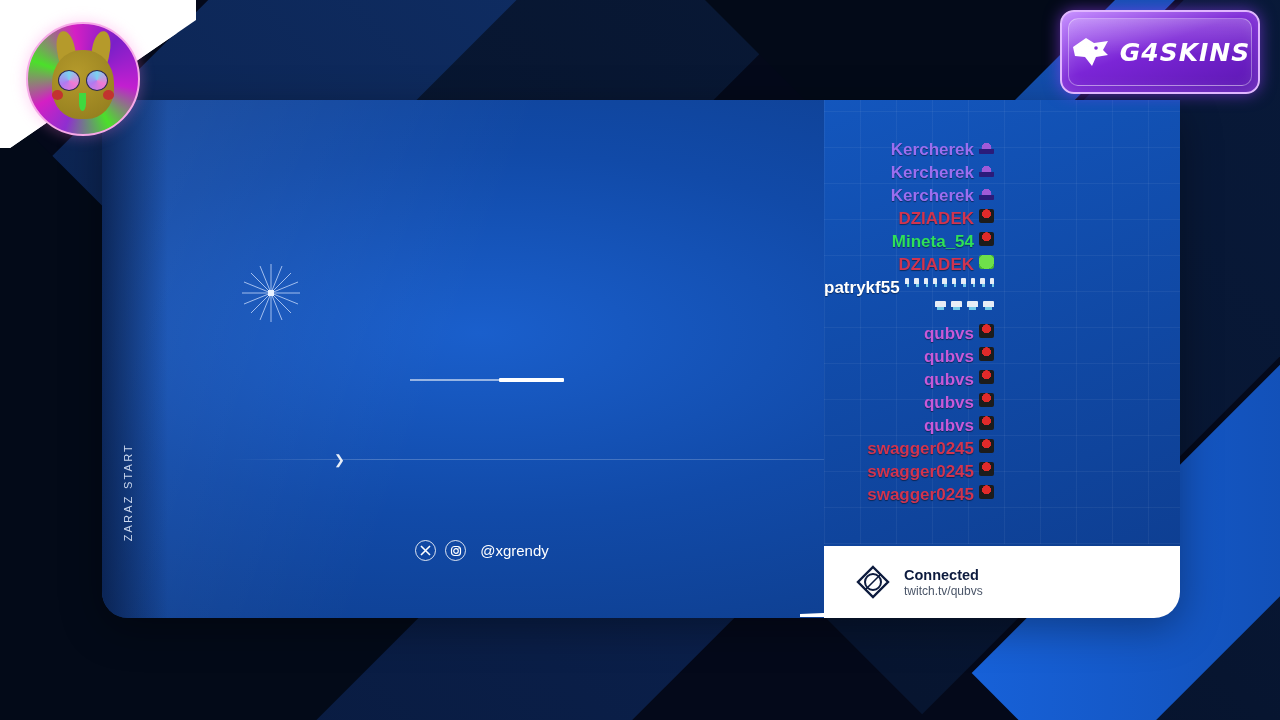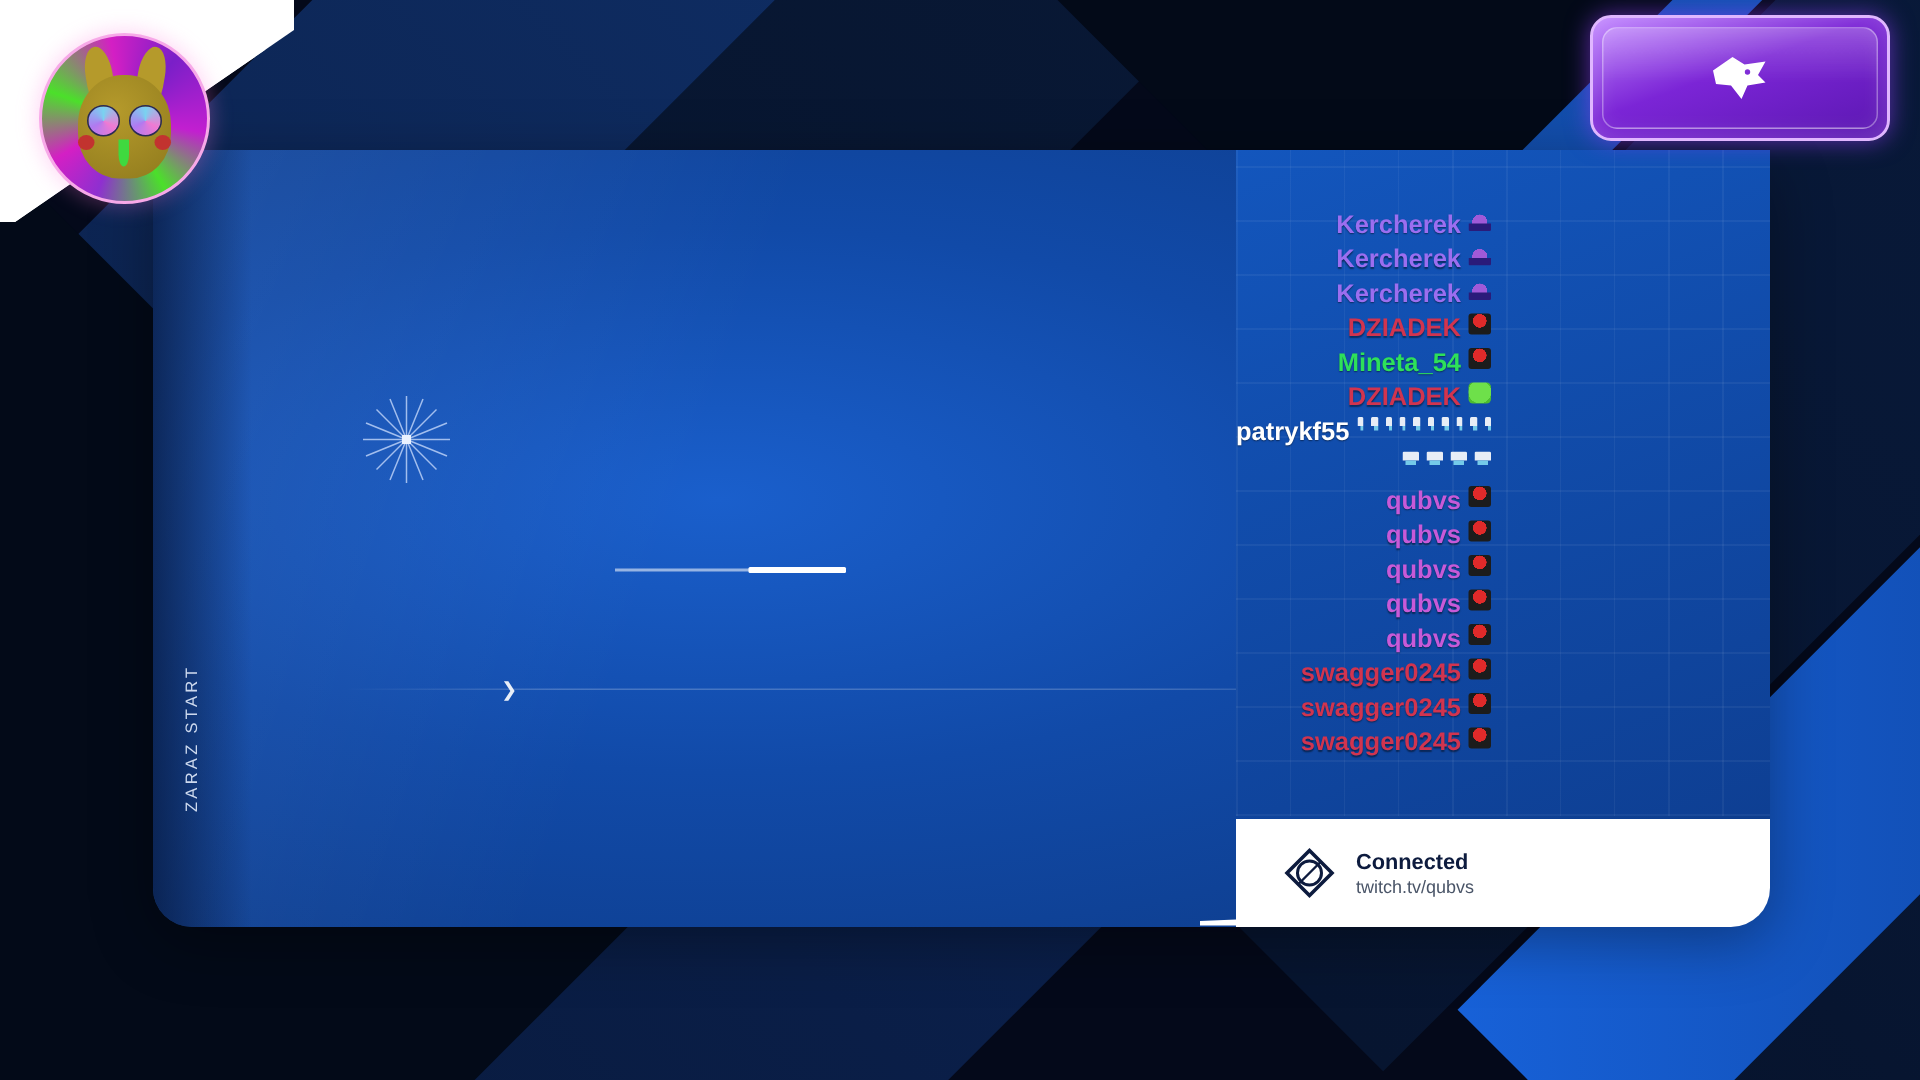--- a/index.html
+++ b/index.html
@@ -273,20 +273,21 @@
       <div class="tongue"></div>
     </div>
   </div>
 </div>
 
 <div id="logo">
   <svg width="42" height="34" viewBox="0 0 42 34">
     <path d="M3 12 L16 3 L24 8 L38 6 L33 15 L38 20 L26 22 L22 31 L15 22 L5 21 Z" fill="#ffffff"></path>
     <circle cx="26" cy="13" r="1.8" fill="#7b25d6"></circle>
   </svg>
+  <span id="logo-text">G4SKINS</span>
 </div>
 
 <div id="panel">
   <div id="panel-sheen"></div>
   <div id="panel-left-dark"></div>
 
   <div id="hline"></div>
   <span class="chev" id="chev-l">❯</span>
   <span class="chev" id="chev-r">❮</span>
 
@@ -328,20 +329,35 @@
       <path d="M76 55 L10 69 L16 61 L74 50 Z" opacity=".9"></path>
       <path d="M4 69 L74 66 L66 72 L4 72 Z"></path>
     </g>
   </svg>
 
   <div id="timer-block">
     <div id="progress">
       <div id="progress-track"></div>
       <div id="progress-fill" style="width: 42%;"></div>
     </div>
+    <div id="socials">
+      <span class="soc-ic">
+        <svg width="11" height="11" viewBox="0 0 11 11">
+            <path d="M1 1 L10 10 M10 1 L1 10" stroke="#fff" stroke-width="1.6" fill="none"></path>
+          </svg>
+      </span>
+      <span class="soc-ic">
+        <svg width="12" height="12" viewBox="0 0 12 12">
+          <rect x="1.5" y="1.5" width="9" height="9" rx="3" stroke="#fff" stroke-width="1.2" fill="none"></rect>
+          <circle cx="6" cy="6" r="2.3" stroke="#fff" stroke-width="1.2" fill="none"></circle>
+          <circle cx="9" cy="3" r=".8" fill="#fff"></circle>
+        </svg>
+      </span>
+      <span id="social-handle">@xgrendy</span>
+    </div>
   </div>
 </div>
 
 <div id="zaraz">ZARAZ START</div>
 
 <div id="chat">
   <div id="chat-lines">
       <div class="msg">
         <span class="uname" style="color: rgb(155, 110, 240);">Kercherek</span>
         <span class="emo ship"></span>

